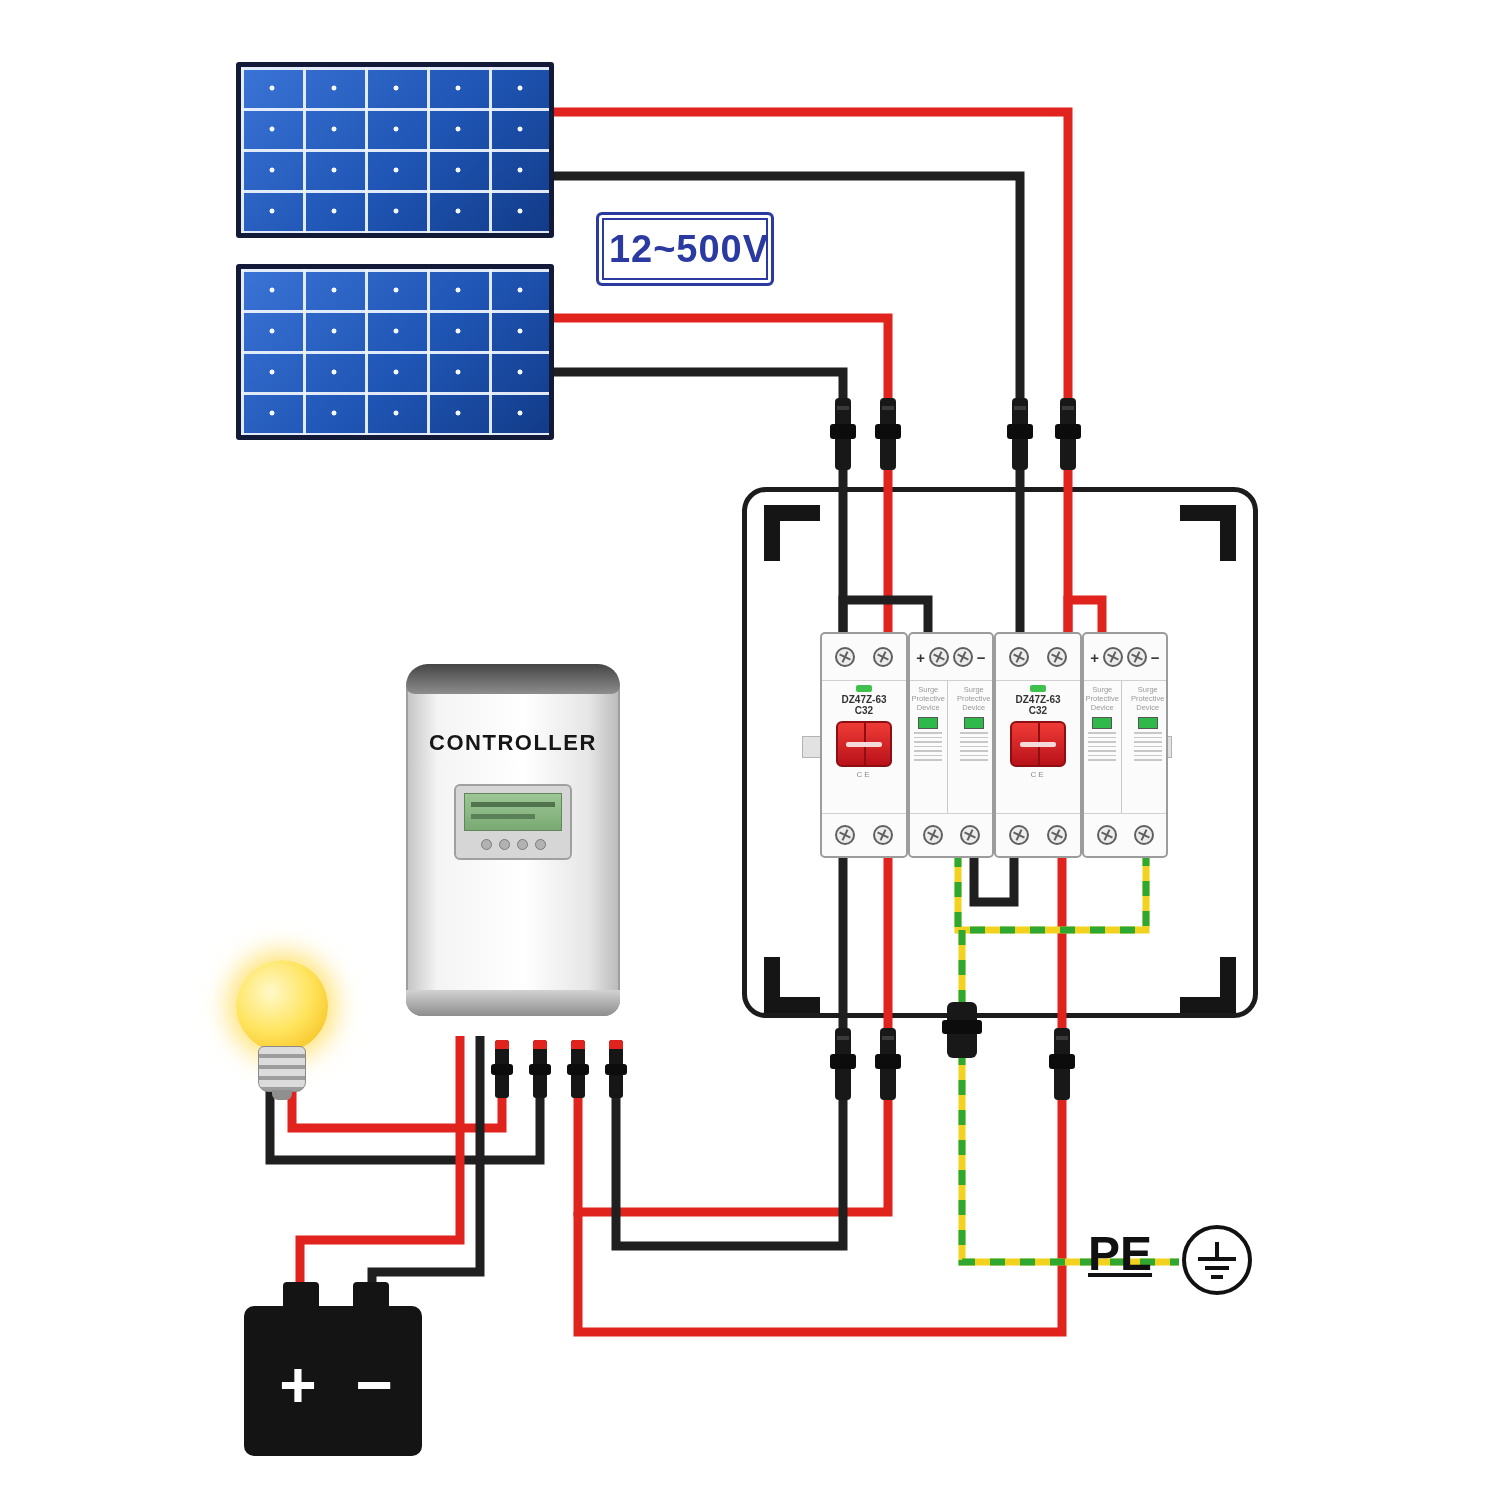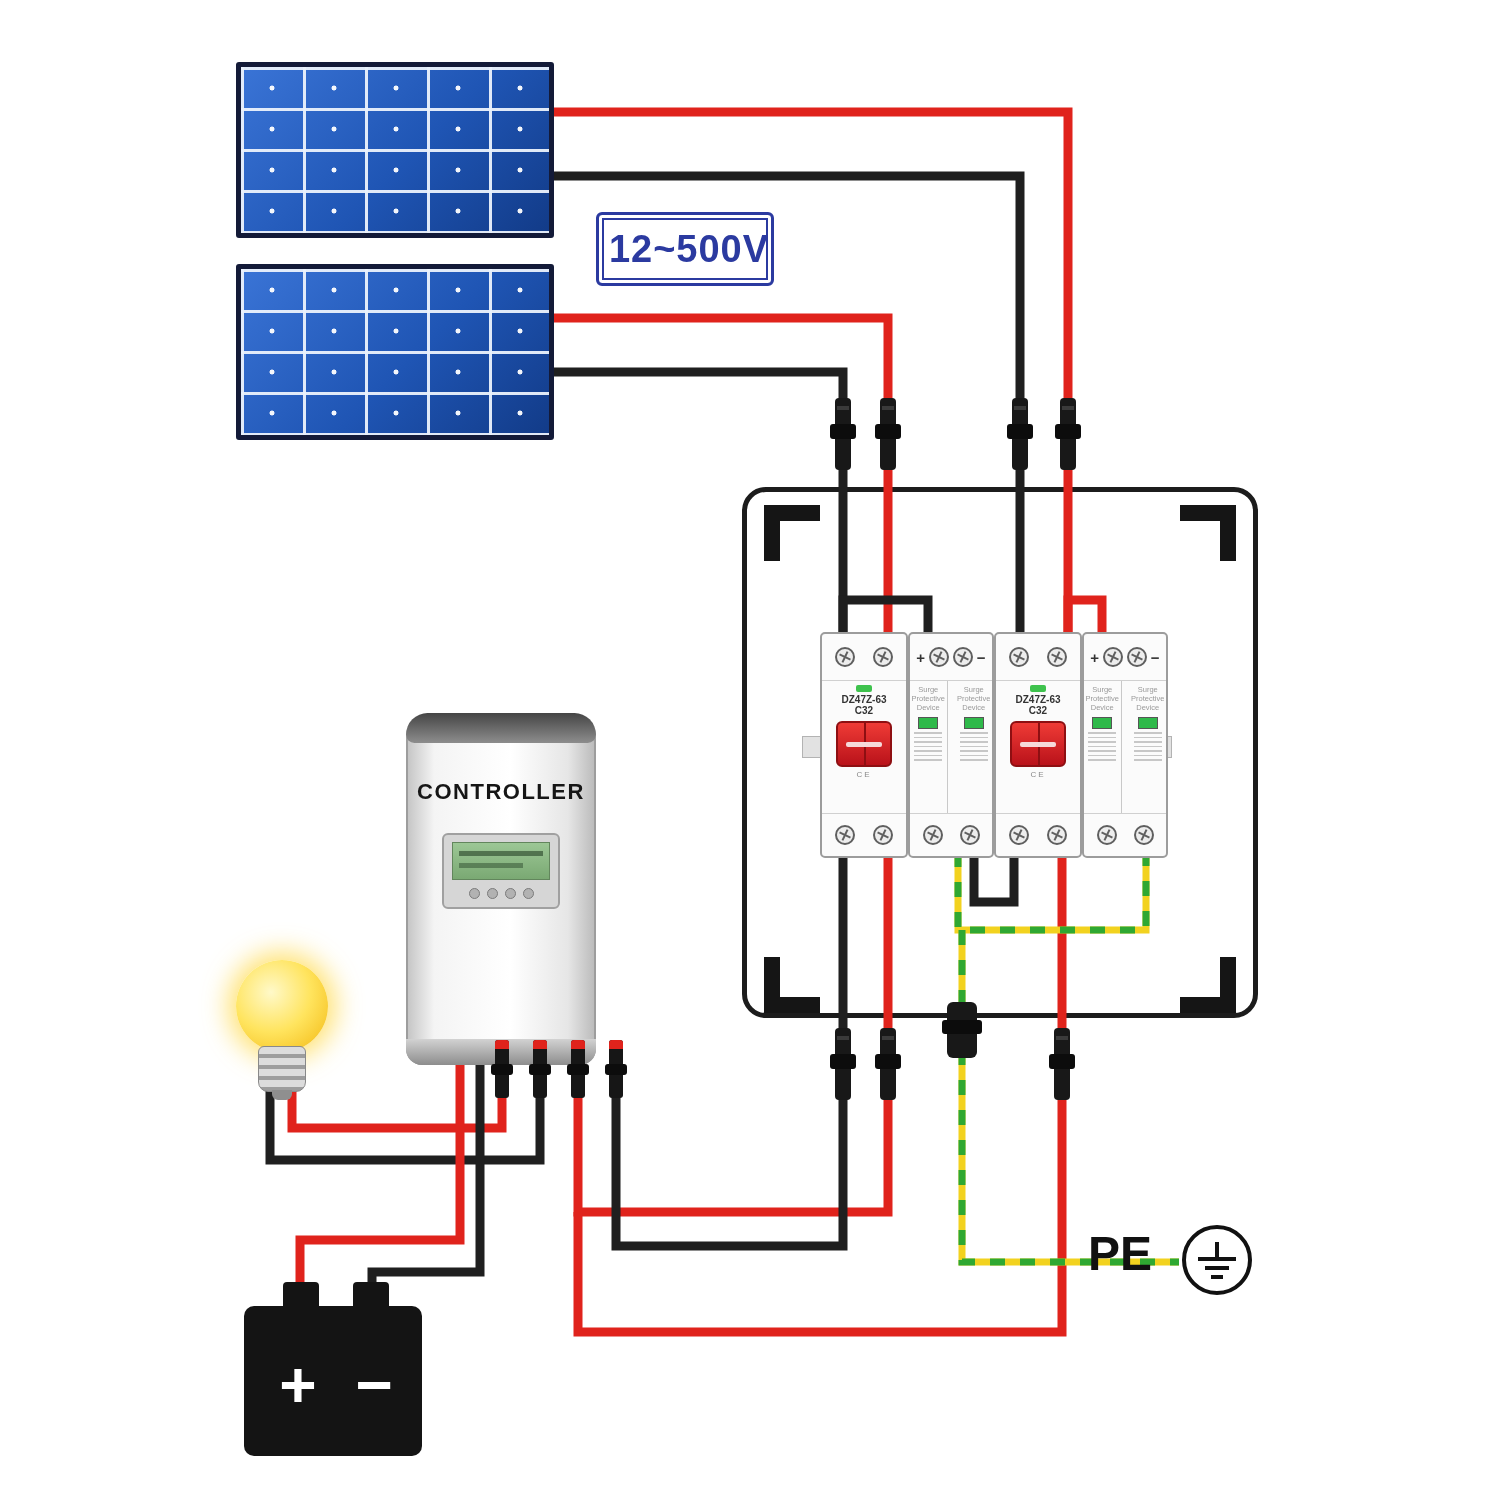--- a/index.html
+++ b/index.html
@@ -77,21 +77,21 @@
   .spd-body{flex:1;display:flex;gap:8px;}
   .half{flex:1;border-right:1px solid #c9c9c9;display:flex;flex-direction:column;align-items:center;padding-top:4px;}
   .half:last-child{border-right:none;}
   .spd-title{font-size:7.5px;color:#9a9a9a;line-height:1.2;text-align:center;}
   .spd-title span{display:block;}
   .window{width:18px;height:10px;background:#2fb94a;border:1px solid #555;margin:5px 0 3px 0;}
   .micro{width:28px;height:30px;background:repeating-linear-gradient(180deg,#c7c7c7 0 1.5px,rgba(0,0,0,0) 1.5px 4.5px);}
   .sign{font-size:15px;font-weight:bold;color:#333;width:10px;text-align:center;}
 
   
-  .controller{position:absolute;left:406px;top:713px;width:190px;height:352px;z-index:4;
+  .controller{position:absolute;left:406px;top:664px;width:214px;height:352px;z-index:4;
     box-sizing:border-box;border:2px solid #9d9d9d;border-radius:26px 26px 16px 16px;
     background:linear-gradient(90deg,#c6c6c6 0%,#f4f4f4 14%,#ffffff 55%,#e6e6e6 86%,#bcbcbc 100%);}
   .ctrl-cap{position:absolute;left:-2px;top:-2px;right:-2px;height:30px;
     background:linear-gradient(#454545,#8d8d8d);border-radius:26px 26px 10px 10px;}
   .ctrl-title{position:absolute;left:0;right:0;top:64px;text-align:center;
     font-size:22px;font-weight:bold;letter-spacing:1.5px;color:#161616;}
   .lcd-frame{position:absolute;left:50%;top:118px;transform:translateX(-50%);
     width:118px;height:76px;background:#d6d6d6;border:2px solid #a0a0a0;border-radius:6px;box-sizing:border-box;}
   .lcd{position:absolute;left:8px;top:7px;right:8px;height:36px;
     background:linear-gradient(var(--lcd-green),#7aa973);border:1px solid #62865c;}
@@ -112,21 +112,21 @@
   .bulb-tip{position:absolute;left:272px;top:1090px;width:20px;height:10px;background:#8f8f8f;
     border-radius:0 0 6px 6px;z-index:3;}
 
   
   .battery{position:absolute;left:244px;top:1306px;width:178px;height:150px;z-index:4;
     background:#141414;border-radius:10px;}
   .post{position:absolute;width:36px;height:28px;background:#141414;border-radius:4px;z-index:4;top:1282px;}
   .bat-sign{position:absolute;width:64px;text-align:center;font-size:64px;font-weight:bold;color:#fff;z-index:5;}
 
   
-  .pe-label{position:absolute;left:1088px;top:1226px;font-size:48px;font-weight:bold;color:#111;z-index:6;}
+  .pe-label{position:absolute;left:1088px;top:1226px;font-size:48px;font-weight:bold;color:#111;z-index:6;text-decoration:underline;}
   svg.pe{position:absolute;left:1179px;top:1222px;z-index:5;}
 </style>
 </head>
 <body>
 
 <div class="stage">
 
   <div class="panel" style="left:236px;top:62px;"></div>
   <div class="panel" style="left:236px;top:264px;"></div>
 

